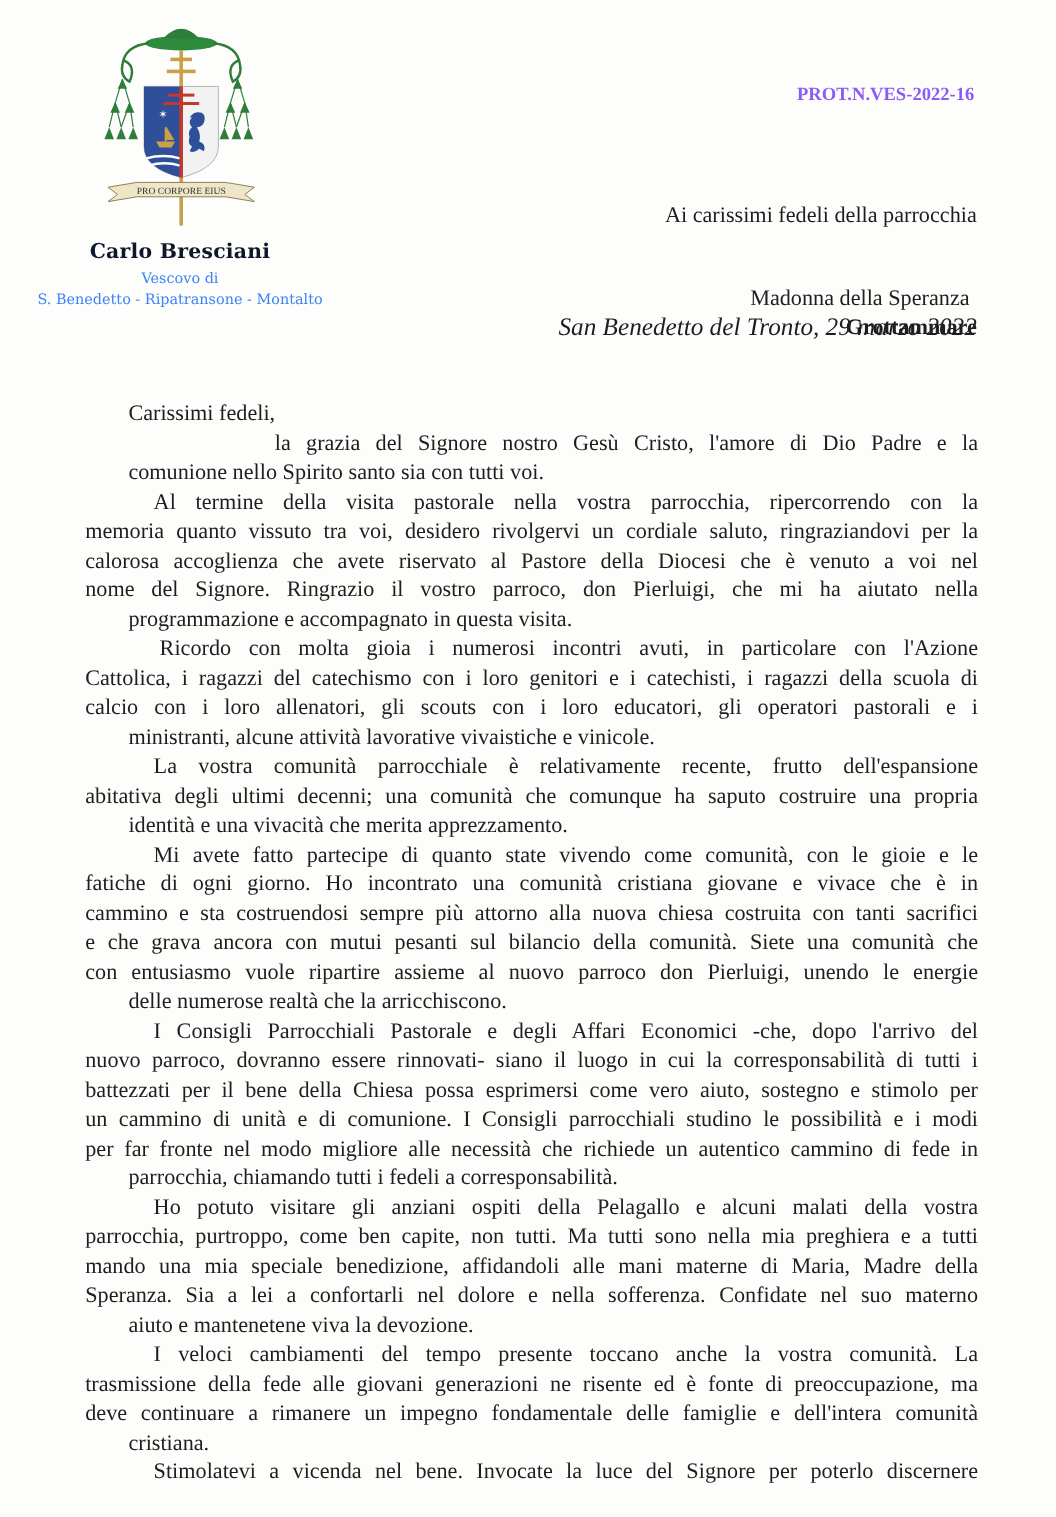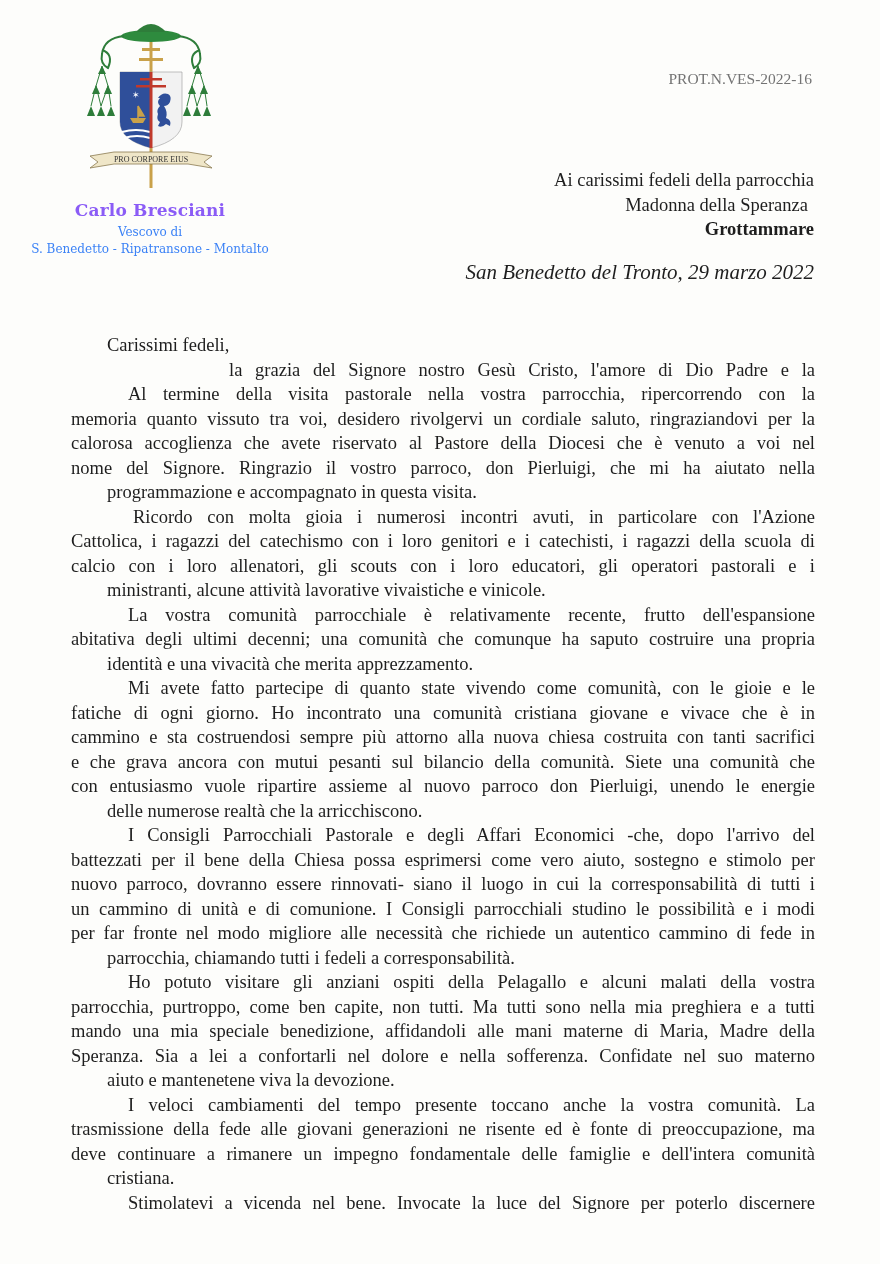--- a/index.html
+++ b/index.html
@@ -2,25 +2,25 @@
 <html><head>
 <meta charset="utf-8">
 <style>
   html, body { margin: 0; padding: 0; }
   body {
     width: 880px; height: 1264px; background: #fdfdfb; position: relative; overflow: hidden;
     font-family: "Liberation Serif", serif; color: #1e1e1e;
   }
   .crest { position: absolute; left: 84px; top: 14px; width: 134px; height: 176px; }
   .sender { position: absolute; left: 20px; top: 200px; width: 260px; text-align: center; color: #3a3a3a; }
-  .sender .name { font-family: "DejaVu Serif", serif; font-weight: bold; font-size: 17px; letter-spacing: 0.2px; margin-bottom: 4px; color: #8b5cf6; }
+  .sender .name { font-family: "DejaVu Serif", serif; font-weight: bold; font-size: 17px; letter-spacing: 0.2px; margin-bottom: 4px; color: #0f172a; }
   .sender .role { font-family: "DejaVu Serif", serif; font-size: 12px; line-height: 17px; color: #3b82f6; }
-  .prot { position: absolute; right: 68px; top: 70px; font-size: 15.5px; color: #737373; }
+  .prot { position: absolute; right: 68px; top: 70px; font-size: 15.5px; color: #8b5cf6; font-weight: bold; }
   .addressee { position: absolute; right: 66px; top: 168px; text-align: right; font-size: 18.5px; line-height: 24.5px; }
-  .addressee .l2 { padding-right: 6px; }
+  .addressee .l2 { padding-right: 6px; margin-top: 44px; }
   .addressee b { font-weight: bold; }
   .dateline { position: absolute; right: 66px; top: 260px; font-size: 21px; font-style: italic; }
   .body { position: absolute; left: 71px; top: 333px; width: 744px; font-size: 18.5px; }
   .line { height: 24.5px; line-height: 24.5px; text-align: justify; text-align-last: justify; white-space: nowrap; overflow: visible; }
   .line.last { text-align-last: left; margin-left: 36px; }
   .line.ind { padding-left: 57px; }
   .line.ind2 { padding-left: 62px; }
   .line.bigind { padding-left: 158px; }
   .footer { position: absolute; left: 0; width: 788px; top: 1260px; text-align: center; font-family: Liberation Serif, serif; font-size: 12.5px; line-height: 19px; color: #4a4a4a; }
 </style>
@@ -96,41 +96,42 @@
   <div>Ai carissimi fedeli della parrocchia</div>
   <div class="l2">Madonna della Speranza</div>
   <div><b>Grottammare</b></div>
 </div>
 
 <div class="dateline">San Benedetto del Tronto, 29 marzo 2022</div>
 
 <div class="body">
   <div class="line last">Carissimi fedeli,</div>
   <div class="line bigind">la grazia del Signore nostro Gesù Cristo, l'amore di Dio Padre e la</div>
+  <div class="line last">comunione nello Spirito santo sia con tutti voi.</div>
   <div class="line ind">Al termine della visita pastorale nella vostra parrocchia, ripercorrendo con la</div>
   <div class="line">memoria quanto vissuto tra voi, desidero rivolgervi un cordiale saluto, ringraziandovi per la</div>
   <div class="line">calorosa accoglienza che avete riservato al Pastore della Diocesi che è venuto a voi nel</div>
   <div class="line">nome del Signore. Ringrazio il vostro parroco, don Pierluigi, che mi ha aiutato nella</div>
   <div class="line last">programmazione e accompagnato in questa visita.</div>
   <div class="line ind2">Ricordo con molta gioia i numerosi incontri avuti, in particolare con l'Azione</div>
   <div class="line">Cattolica, i ragazzi del catechismo con i loro genitori e i catechisti, i ragazzi della scuola di</div>
   <div class="line">calcio con i loro allenatori, gli scouts con i loro educatori, gli operatori pastorali e i</div>
   <div class="line last">ministranti, alcune attività lavorative vivaistiche e vinicole.</div>
   <div class="line ind">La vostra comunità parrocchiale è relativamente recente, frutto dell'espansione</div>
   <div class="line">abitativa degli ultimi decenni; una comunità che comunque ha saputo costruire una propria</div>
   <div class="line last">identità e una vivacità che merita apprezzamento.</div>
   <div class="line ind">Mi avete fatto partecipe di quanto state vivendo come comunità, con le gioie e le</div>
   <div class="line">fatiche di ogni giorno. Ho incontrato una comunità cristiana giovane e vivace che è in</div>
   <div class="line">cammino e sta costruendosi sempre più attorno alla nuova chiesa costruita con tanti sacrifici</div>
   <div class="line">e che grava ancora con mutui pesanti sul bilancio della comunità. Siete una comunità che</div>
   <div class="line">con entusiasmo vuole ripartire assieme al nuovo parroco don Pierluigi, unendo le energie</div>
   <div class="line last">delle numerose realtà che la arricchiscono.</div>
   <div class="line ind">I Consigli Parrocchiali Pastorale e degli Affari Economici -che, dopo l'arrivo del</div>
+  <div class="line">nuovo parroco, dovranno essere rinnovati- siano il luogo in cui la corresponsabilità di tutti i</div>
   <div class="line">battezzati per il bene della Chiesa possa esprimersi come vero aiuto, sostegno e stimolo per</div>
-  <div class="line">nuovo parroco, dovranno essere rinnovati- siano il luogo in cui la corresponsabilità di tutti i</div>
   <div class="line">un cammino di unità e di comunione. I Consigli parrocchiali studino le possibilità e i modi</div>
   <div class="line">per far fronte nel modo migliore alle necessità che richiede un autentico cammino di fede in</div>
   <div class="line last">parrocchia, chiamando tutti i fedeli a corresponsabilità.</div>
   <div class="line ind">Ho potuto visitare gli anziani ospiti della Pelagallo e alcuni malati della vostra</div>
   <div class="line">parrocchia, purtroppo, come ben capite, non tutti. Ma tutti sono nella mia preghiera e a tutti</div>
   <div class="line">mando una mia speciale benedizione, affidandoli alle mani materne di Maria, Madre della</div>
   <div class="line">Speranza. Sia a lei a confortarli nel dolore e nella sofferenza. Confidate nel suo materno</div>
   <div class="line last">aiuto e mantenetene viva la devozione.</div>
   <div class="line ind">I veloci cambiamenti del tempo presente toccano anche la vostra comunità. La</div>
   <div class="line">trasmissione della fede alle giovani generazioni ne risente ed è fonte di preoccupazione, ma</div>

